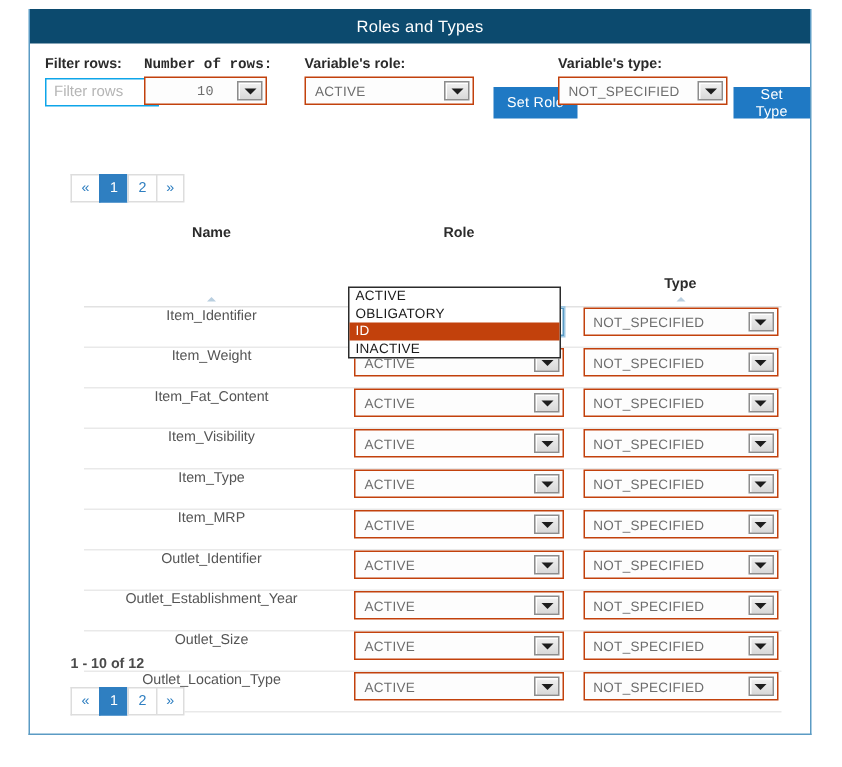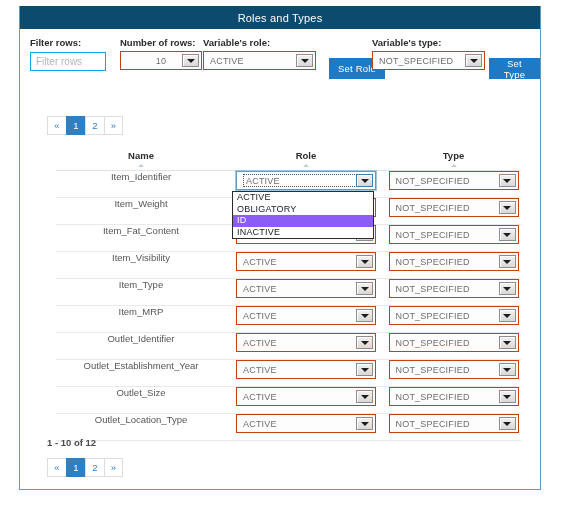--- a/index.html
+++ b/index.html
@@ -168,21 +168,21 @@
     left: 50%;
     margin-left: -3px;
     bottom: -6px;
     width: 0; height: 0;
     border-left: 3px solid transparent;
     border-right: 3px solid transparent;
     border-bottom: 3px solid #b9cfe0;
   }
   .col-name { width: 170px; }
   .col-role { width: 160px; }
-  .col-type { width: 135px; }
+  .col-type { width: 135px; margin-top: 34px; }
 
   .trow {
     display: flex;
     align-items: flex-start;
     height: 26px;
     border-bottom: 1px solid #e9e9e9;
   }
   .cell-name {
     width: 170px;
     text-align: center;
@@ -226,21 +226,21 @@
   .dd-item {
     font-size: 9px;
     color: #1a1a1a;
     height: 11.5px;
     line-height: 11.5px;
     padding-left: 4px;
     letter-spacing: .2px;
     cursor: pointer;
   }
   .dd-item.sel-hl {
-    background: #8b5cf6;
+    background: #c2410c;
     color: #ffffff;
   }
 
   .summary {
     position: absolute;
     left: 27px;
     top: 431px;
     font-size: 9.5px;
     font-weight: bold;
     color: #4a4a4a;
@@ -256,21 +256,21 @@
     <span>Roles and Types</span>
   </div>
 
   <div class="toolbar">
 
     <div class="tb-group" style="left:10px;">
       <div class="tb-label">Filter rows:</div>
       <input class="tb-input" style="width: 76px;" type="text" placeholder="Filter rows">
     </div>
 
-    <div class="tb-group" style="left:100px;">
+    <div class="tb-group" style="left:76px;font-family:Liberation Mono, monospace;">
       <div class="tb-label">Number of rows:</div>
       <div class="sel center" style="width:82px;">
         <span>10</span>
         <span class="sel-arrow"></span>
       </div>
     </div>
 
     <div class="tb-group" style="left:183px;">
       <div class="tb-label">Variable's role:</div>
       <div class="sel" style="width:113px;">

